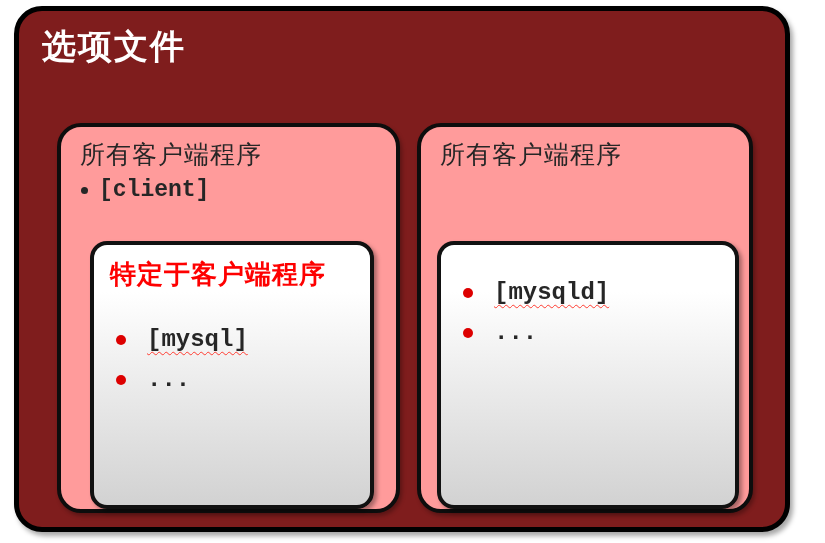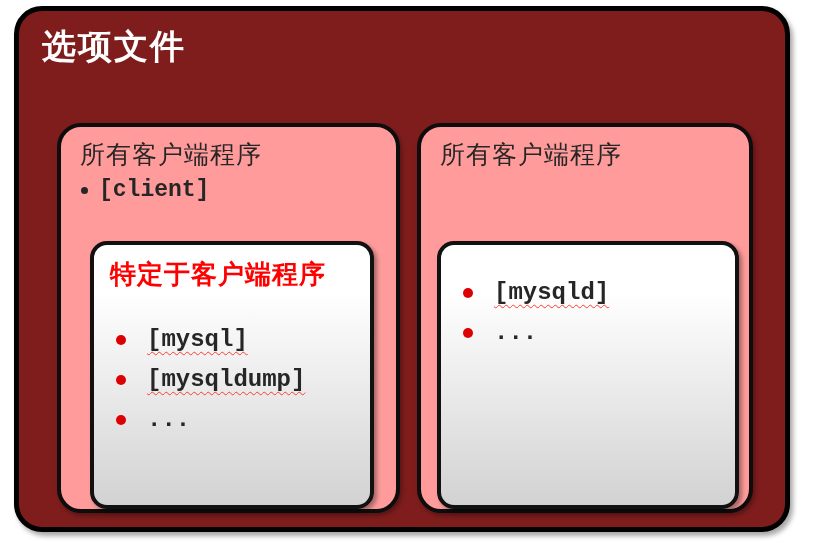--- a/index.html
+++ b/index.html
@@ -125,24 +125,20 @@
 
     <div class="inner-box">
       <div class="inner-title">特定于客户端程序</div>
       <div class="bullet-list">
         <div class="bullet-row">
           <span class="dot red"></span>
           <span class="mono squiggle">[mysql]</span>
         </div>
         <div class="bullet-row">
           <span class="dot red"></span>
-          <span class="mono squiggle">[mysqldump]</span>
-        </div>
-        <div class="bullet-row">
-          <span class="dot red"></span>
           <span class="mono">...</span>
         </div>
       </div>
     </div>
   </section>
 
   <section class="panel right">
     <div class="panel-header">所有客户端程序</div>
 
     <div class="inner-box">

